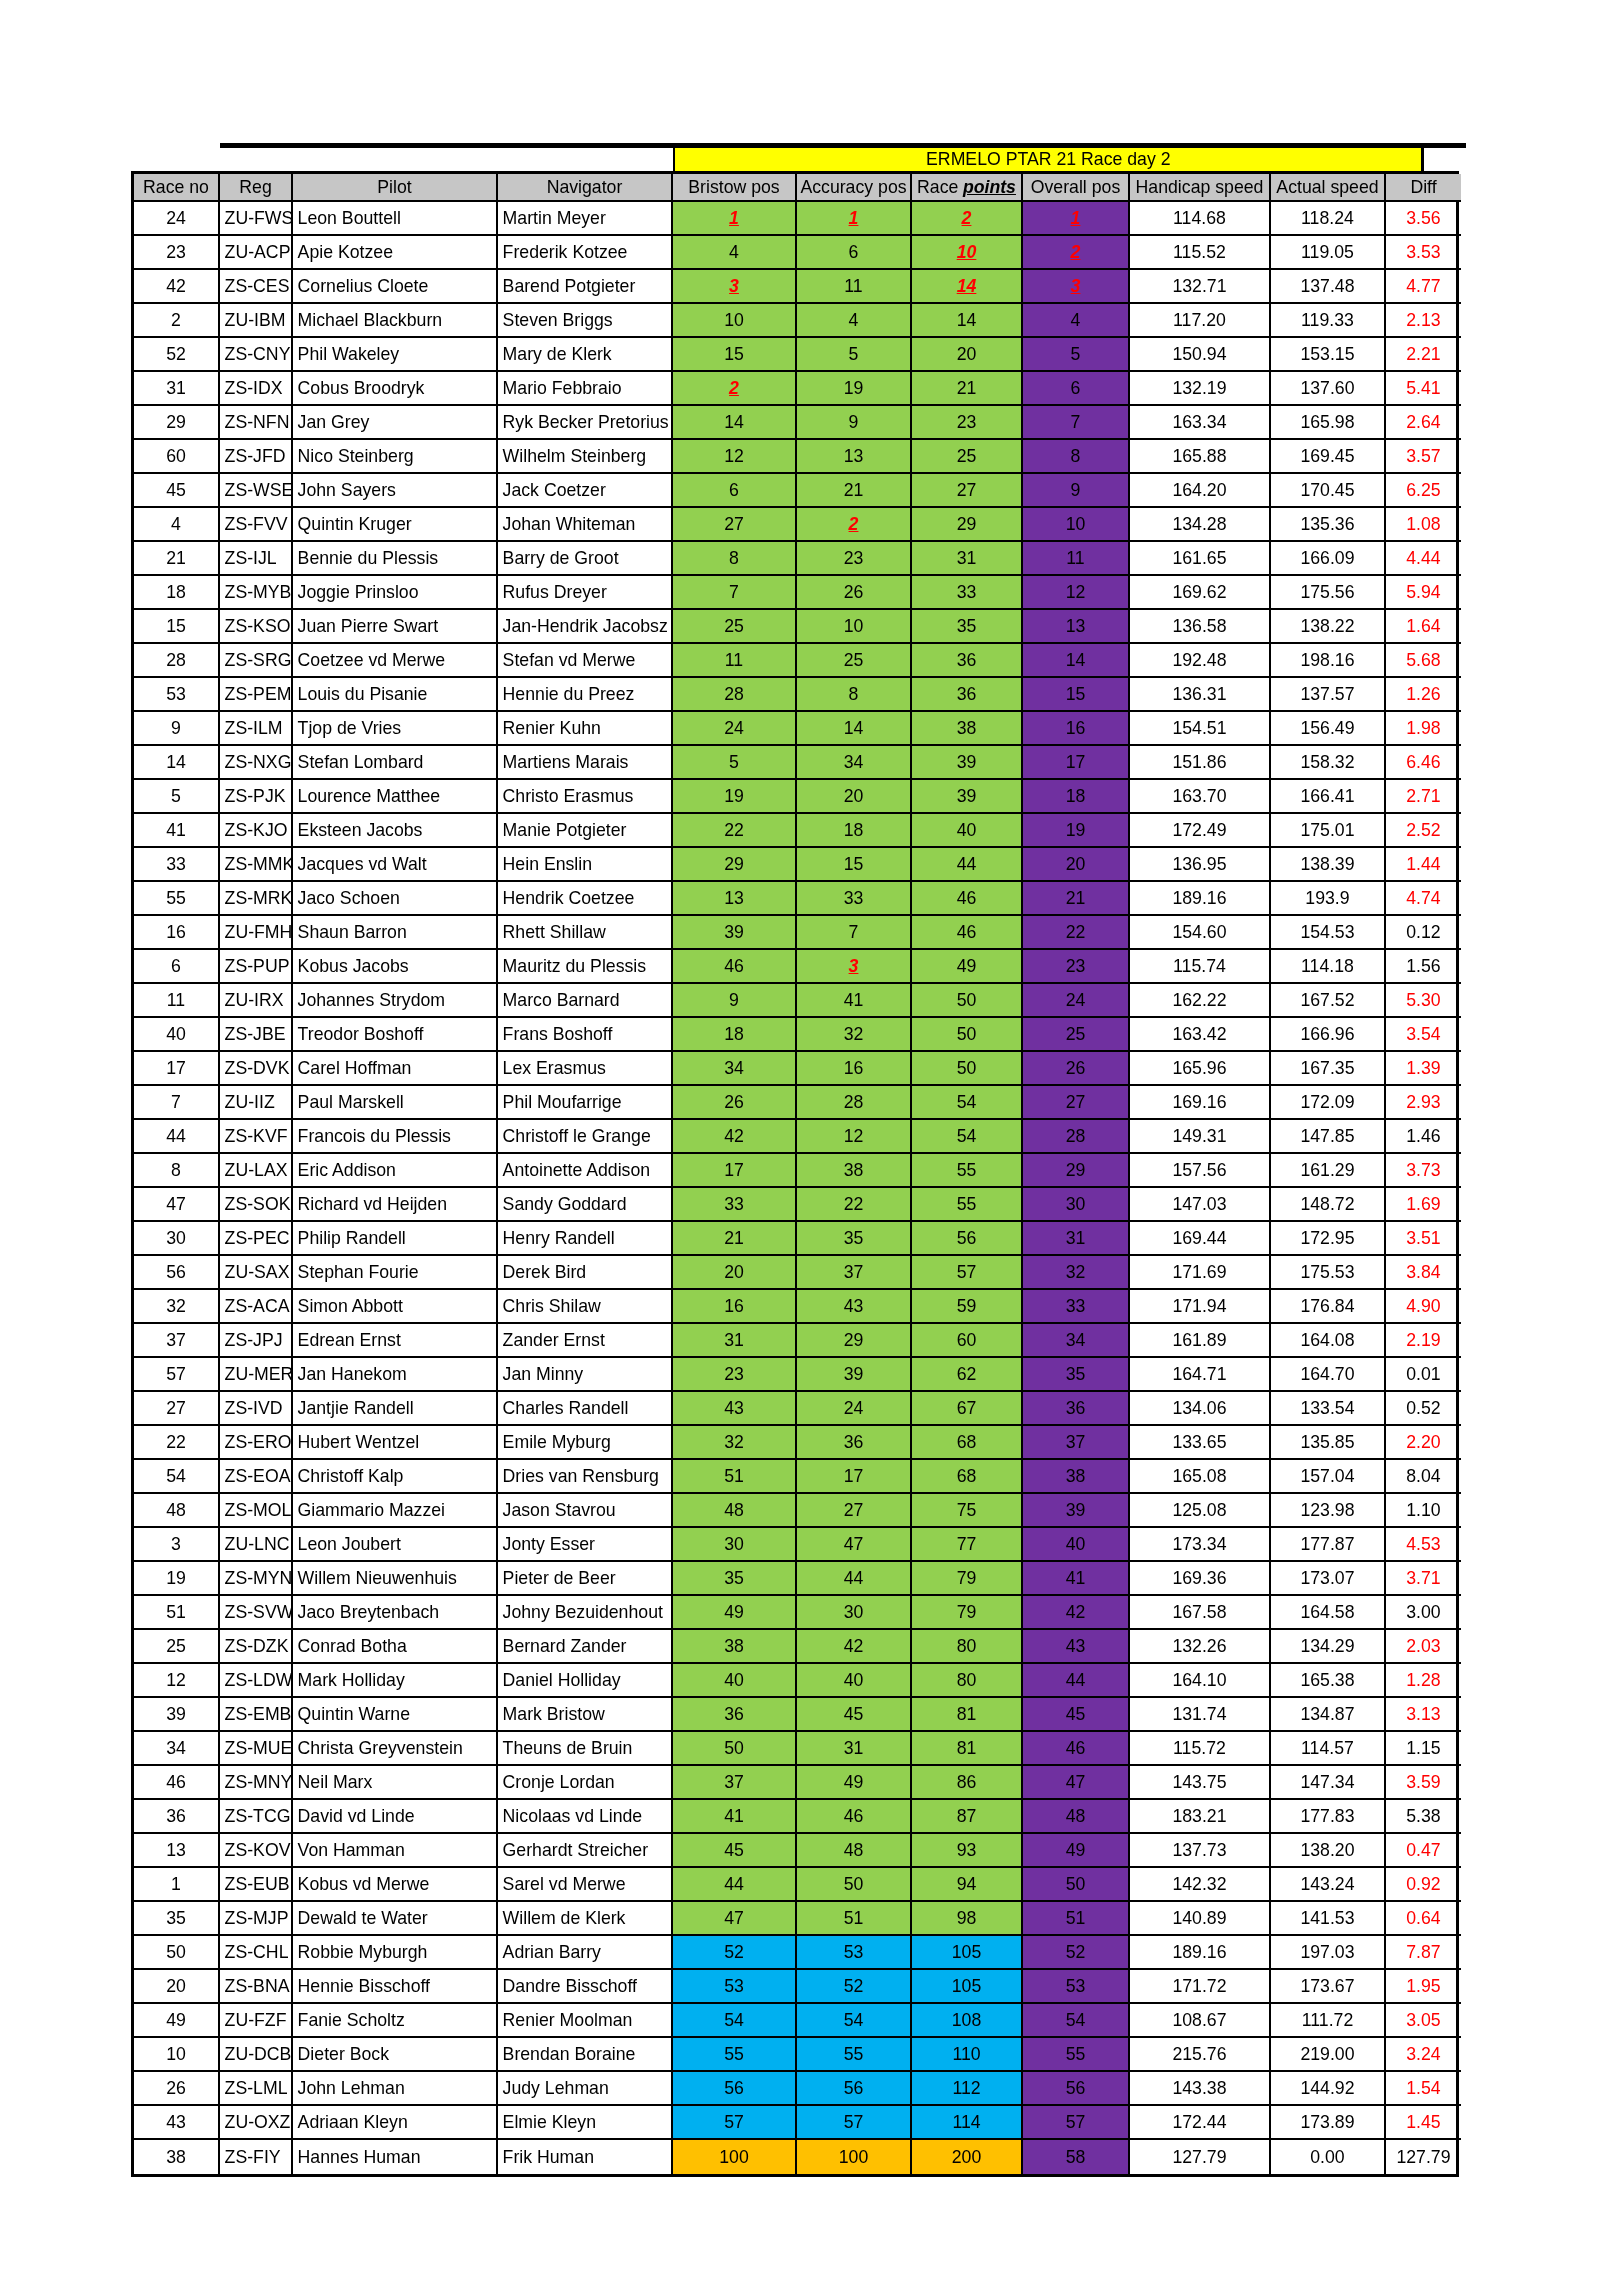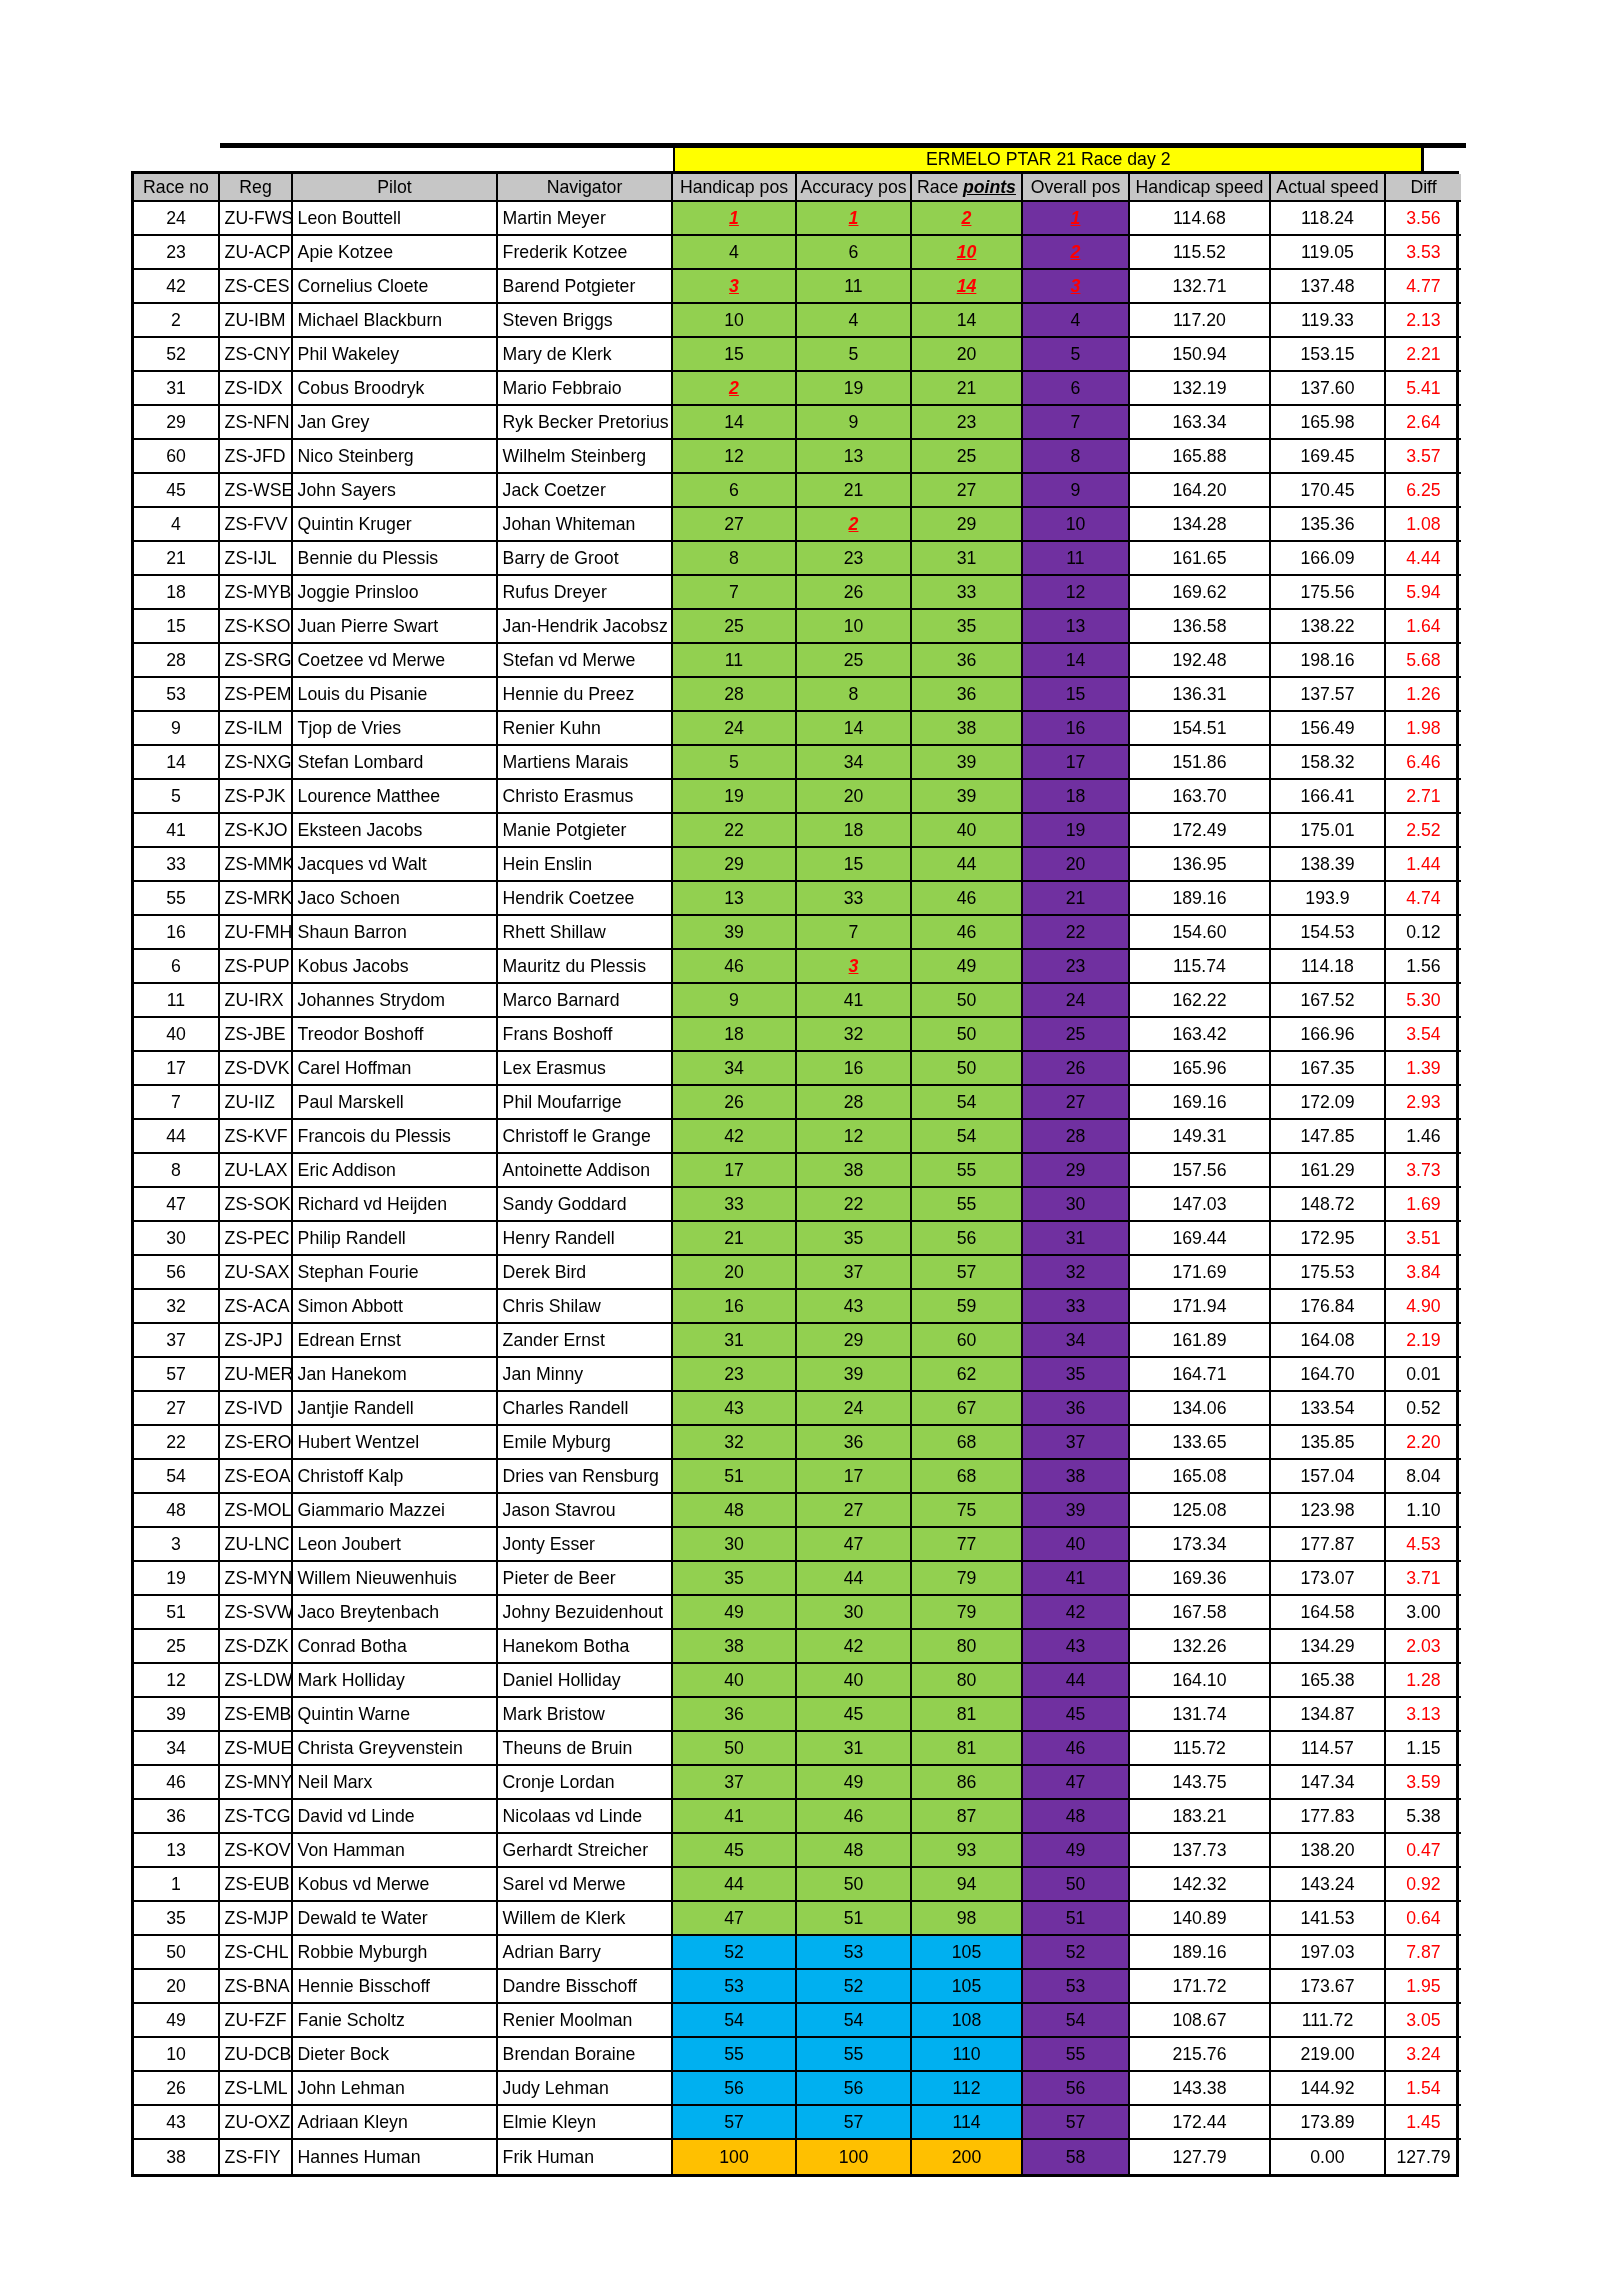--- a/index.html
+++ b/index.html
@@ -51,21 +51,21 @@
   <div class="banner-row">
     <div class="banner-spacer"></div>
     <div class="banner">ERMELO PTAR 21 Race day 2</div>
   </div>
   <div class="grid-area">
     <div class="hrow">
       <div class="hcell">Race no</div>
       <div class="hcell">Reg</div>
       <div class="hcell">Pilot</div>
       <div class="hcell">Navigator</div>
-      <div class="hcell">Handicap pos</div>
+      <div class="hcell">Bristow pos</div>
       <div class="hcell">Accuracy pos</div>
       <div class="hcell">
         <span>Race</span>
         <span class="emph">points</span>
       </div>
       <div class="hcell">Overall pos</div>
       <div class="hcell">Handicap speed</div>
       <div class="hcell">Actual speed</div>
       <div class="hcell">Diff</div>
     </div>
@@ -655,21 +655,21 @@
     <div class="cell c-ovr">42</div>
     <div class="cell c-hs">167.58</div>
     <div class="cell c-as">164.58</div>
     <div class="cell c-diff">3.00</div>
   </div>
 
   <div class="row">
     <div class="cell c-raceno">25</div>
     <div class="cell c-reg left">ZS-DZK</div>
     <div class="cell c-pilot left">Conrad Botha</div>
-    <div class="cell c-nav left">Hanekom Botha</div>
+    <div class="cell c-nav left">Bernard Zander</div>
     <div class="cell c-hp zone-green">38</div>
     <div class="cell c-acc zone-green">42</div>
     <div class="cell c-pts zone-green">80</div>
     <div class="cell c-ovr">43</div>
     <div class="cell c-hs">132.26</div>
     <div class="cell c-as">134.29</div>
     <div class="cell c-diff over">2.03</div>
   </div>
 
   <div class="row">

